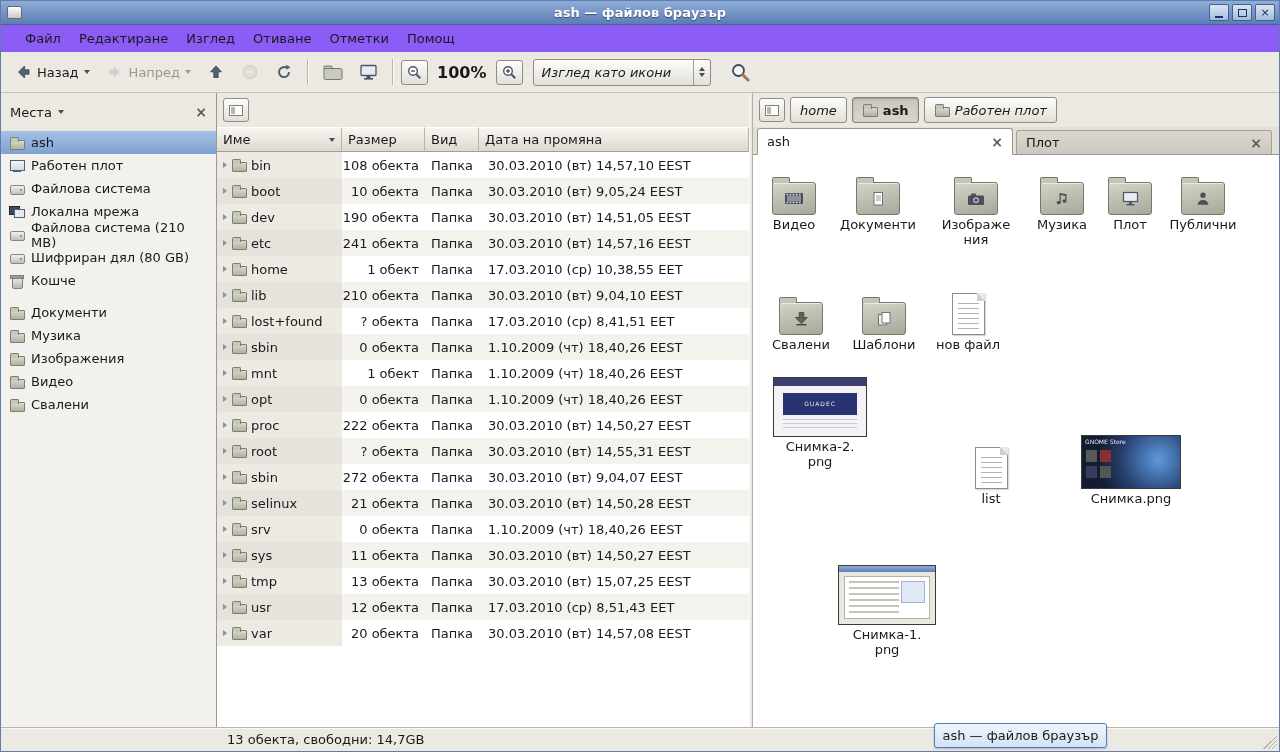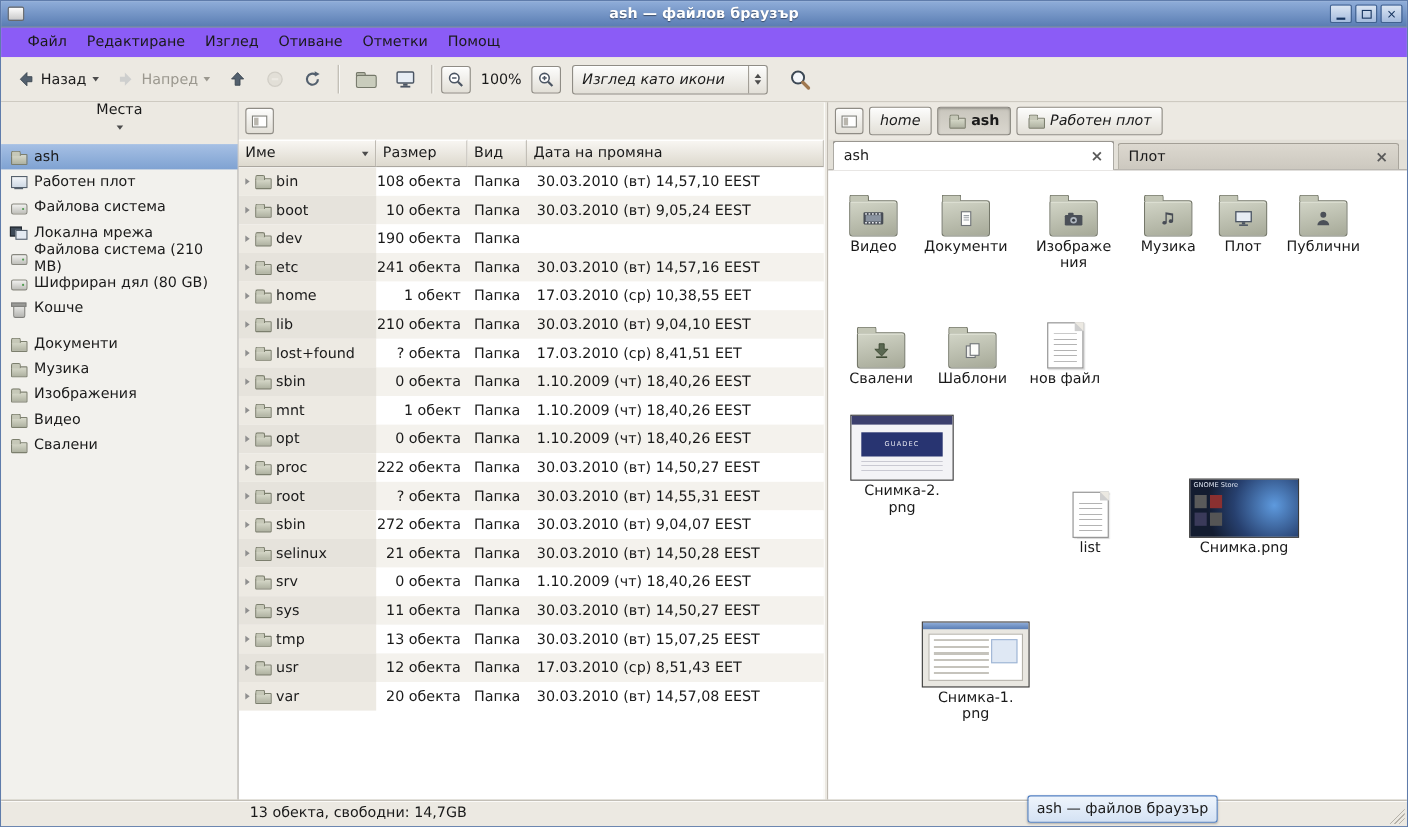--- a/index.html
+++ b/index.html
@@ -24,31 +24,31 @@
   .toolbar { height:41px; display:flex; align-items:center; padding:0 6px; gap:2px; background:#ece9e2; border-bottom:1px solid #c6c2b9; }
   .tbtn { display:flex; align-items:center; gap:5px; padding:5px 6px; border-radius:3px; background:transparent; border:1px solid transparent;justify-content:center; }
   .tbtn .lbl { font-size:13px; }
   .tbtn.disabled .lbl { color:#9b988f; }
   .tbtn.disabled svg { opacity:.45; }
   .raised { border:1px solid #8f8c85; border-radius:3px; background:linear-gradient(#fdfdfc,#e2dfd7); box-shadow:inset 0 1px 0 #fff;font-style:italic; }
   .pressed { background:linear-gradient(#c9c6bd,#d9d6ce); box-shadow:inset 0 1px 2px rgba(0,0,0,.25); border:1px solid #87847d; border-radius:3px; }
   .tsep { width:2px; height:26px; border-left:1px solid #b9b5ac; border-right:1px solid #fbfaf8; margin:0 5px; }
   .caret-down { display:inline-block; width:0; height:0; border-left:3.5px solid transparent; border-right:3.5px solid transparent; border-top:4px solid #4c4c4c; }
   .caret-up { display:inline-block; width:0; height:0; border-left:3.5px solid transparent; border-right:3.5px solid transparent; border-bottom:4px solid #4c4c4c; }
-  .zoom-label { padding:0 7px; font-size:13px; }
+  .zoom-label { padding:0 7px; font-size:16px;font-weight:bold; }
   .combo { display:flex; align-items:center; height:27px; margin-left:8px; padding-left:8px; min-width:178px; justify-content:space-between; }
   .combo .stepper { display:flex; flex-direction:column; gap:2px; align-items:center; justify-content:center; border-left:1px solid #a39f97; padding:0 5px; height:100%; margin-left:8px; }
   .searchbtn { margin-left:10px; }
 
   
   .main { position:absolute; top:92px; left:0; right:0; bottom:24px; display:flex; }
 
   
   .sidebar { width:216px; background:#f2f1ed; border-right:1px solid #9b9892; display:flex; flex-direction:column; }
-  .sidebar-header { height:38px; display:flex; align-items:center; gap:6px; padding:0 9px; background:#ece9e2;flex-direction:column; }
+  .sidebar-header { height:38px; display:flex; align-items:center; gap:6px; padding:0 9px; background:#ece9e2; }
   .sidebar-header .sp { flex:1; }
   .closeglyph { color:#5a5a5a; font-size:14px; font-weight:bold; line-height:1; }
   .side-item { height:23px; display:flex; align-items:center; gap:6px; padding:0 4px 0 8px; }
   .side-item.selected { background:linear-gradient(#a6c0e4,#7fa2d2); }
   .side-item:nth-child(8) { margin-top:9px; }
 
   
   .mi { width:16px; height:16px; position:relative; display:inline-block; flex:0 0 16px; }
   .mi-folder::before { content:""; position:absolute; left:1px; top:5px; width:13px; height:8px; background:linear-gradient(#d8dacb,#afb2a1); border:1px solid #7c7f6e; border-radius:1px; }
   .mi-folder::after  { content:""; position:absolute; left:1px; top:2px; width:7px; height:4px; background:#c6c8b8; border:1px solid #7c7f6e; border-bottom:none; border-radius:2px 2px 0 0; }
@@ -363,20 +363,21 @@
   </div>
 
   <div class="trow">
     <div class="c name">
       <span class="expander"></span>
       <span class="mi mi-folder"></span>
       <span>dev</span>
     </div>
     <div class="c size">190 обекта</div>
     <div class="c type">Папка</div>
+    <div class="c date">30.03.2010 (вт) 14,51,05 EEST</div>
   </div>
 
   <div class="trow">
     <div class="c name">
       <span class="expander"></span>
       <span class="mi mi-folder"></span>
       <span>etc</span>
     </div>
     <div class="c size">241 обекта</div>
     <div class="c type">Папка</div>

